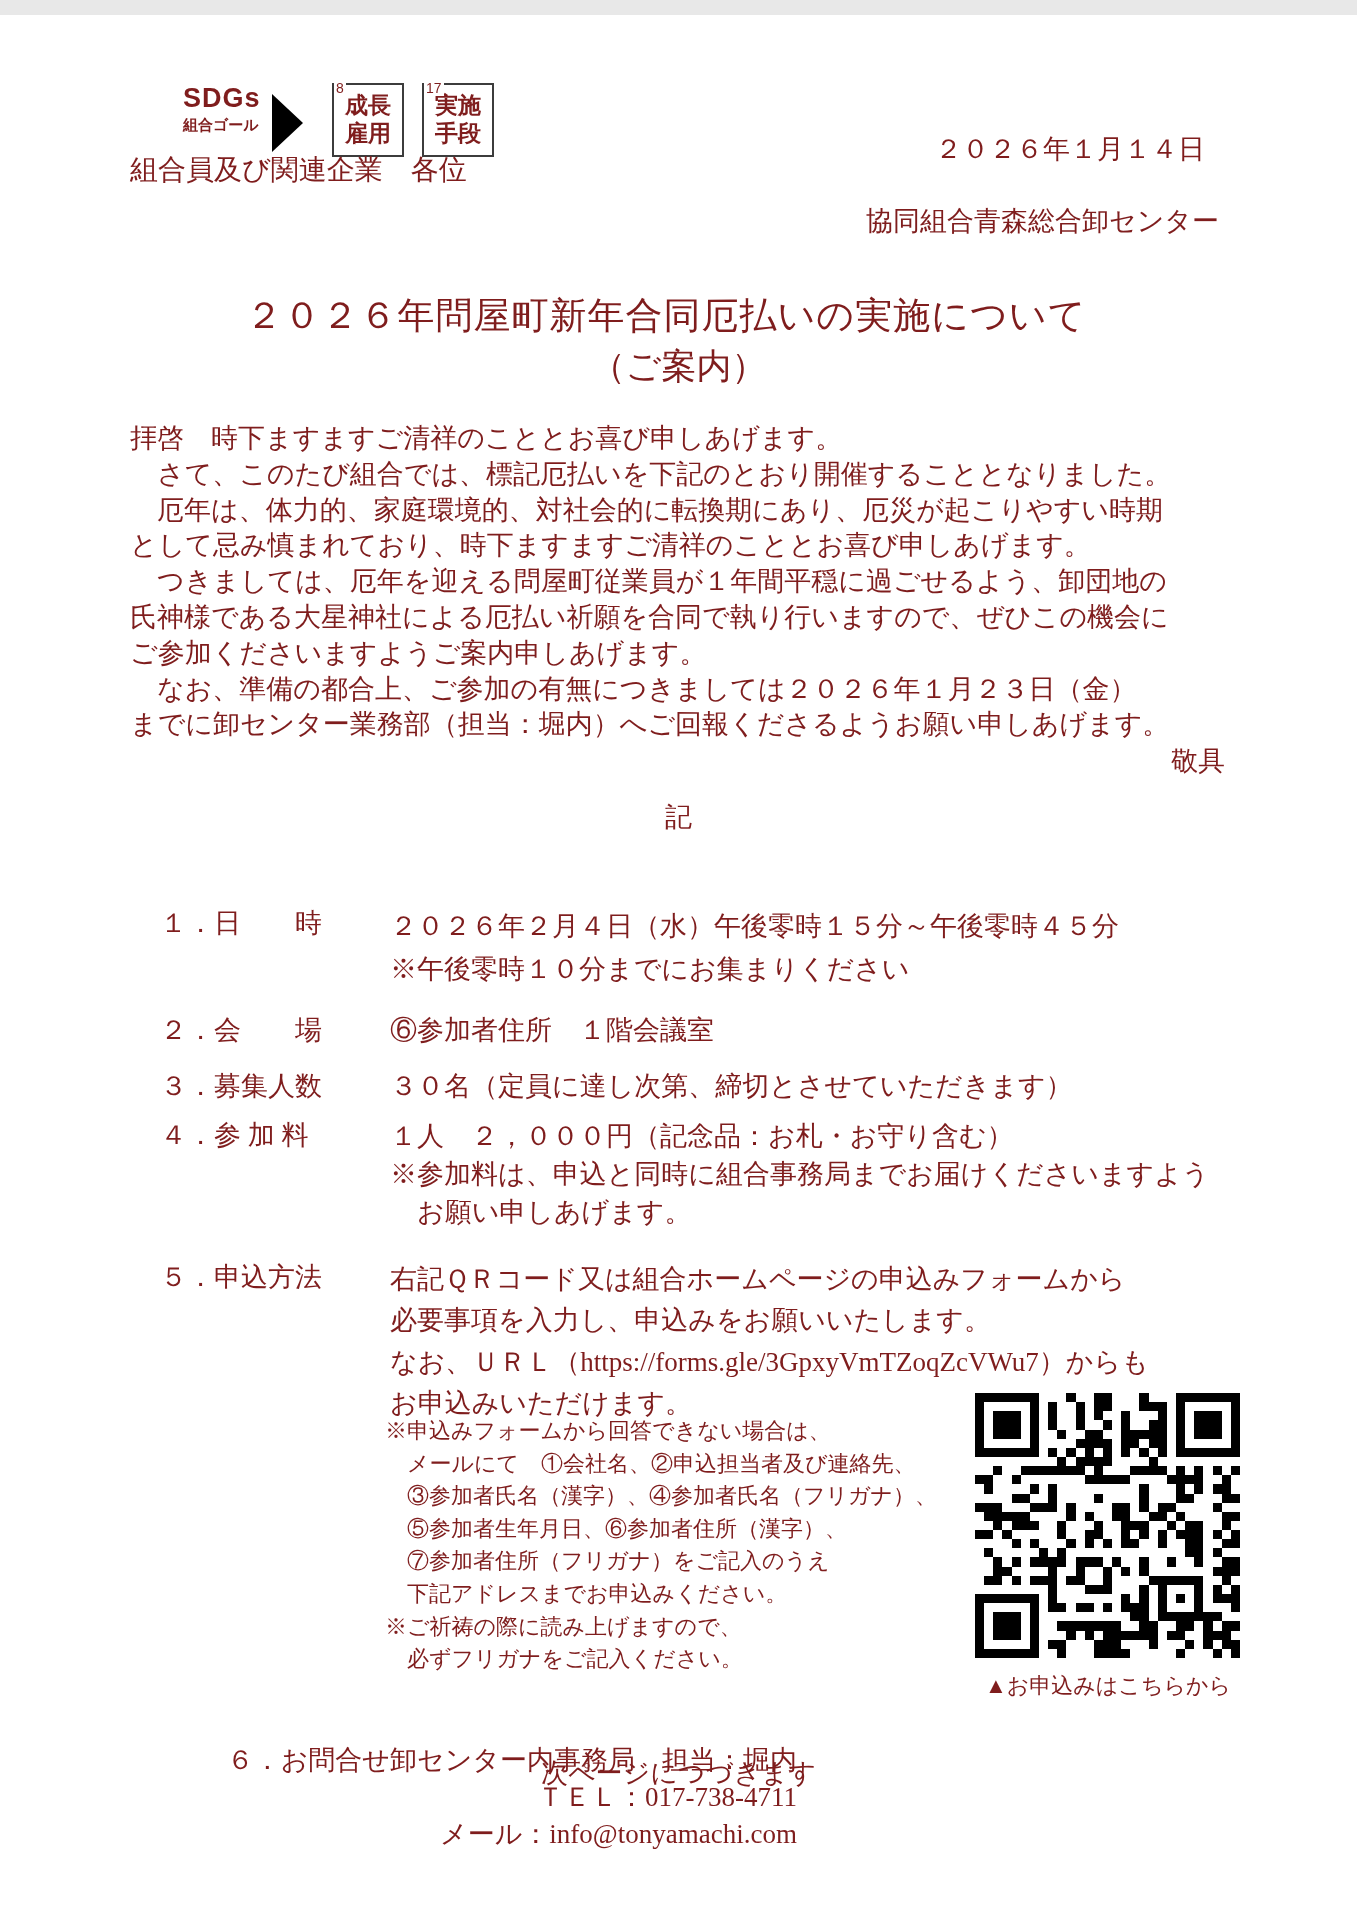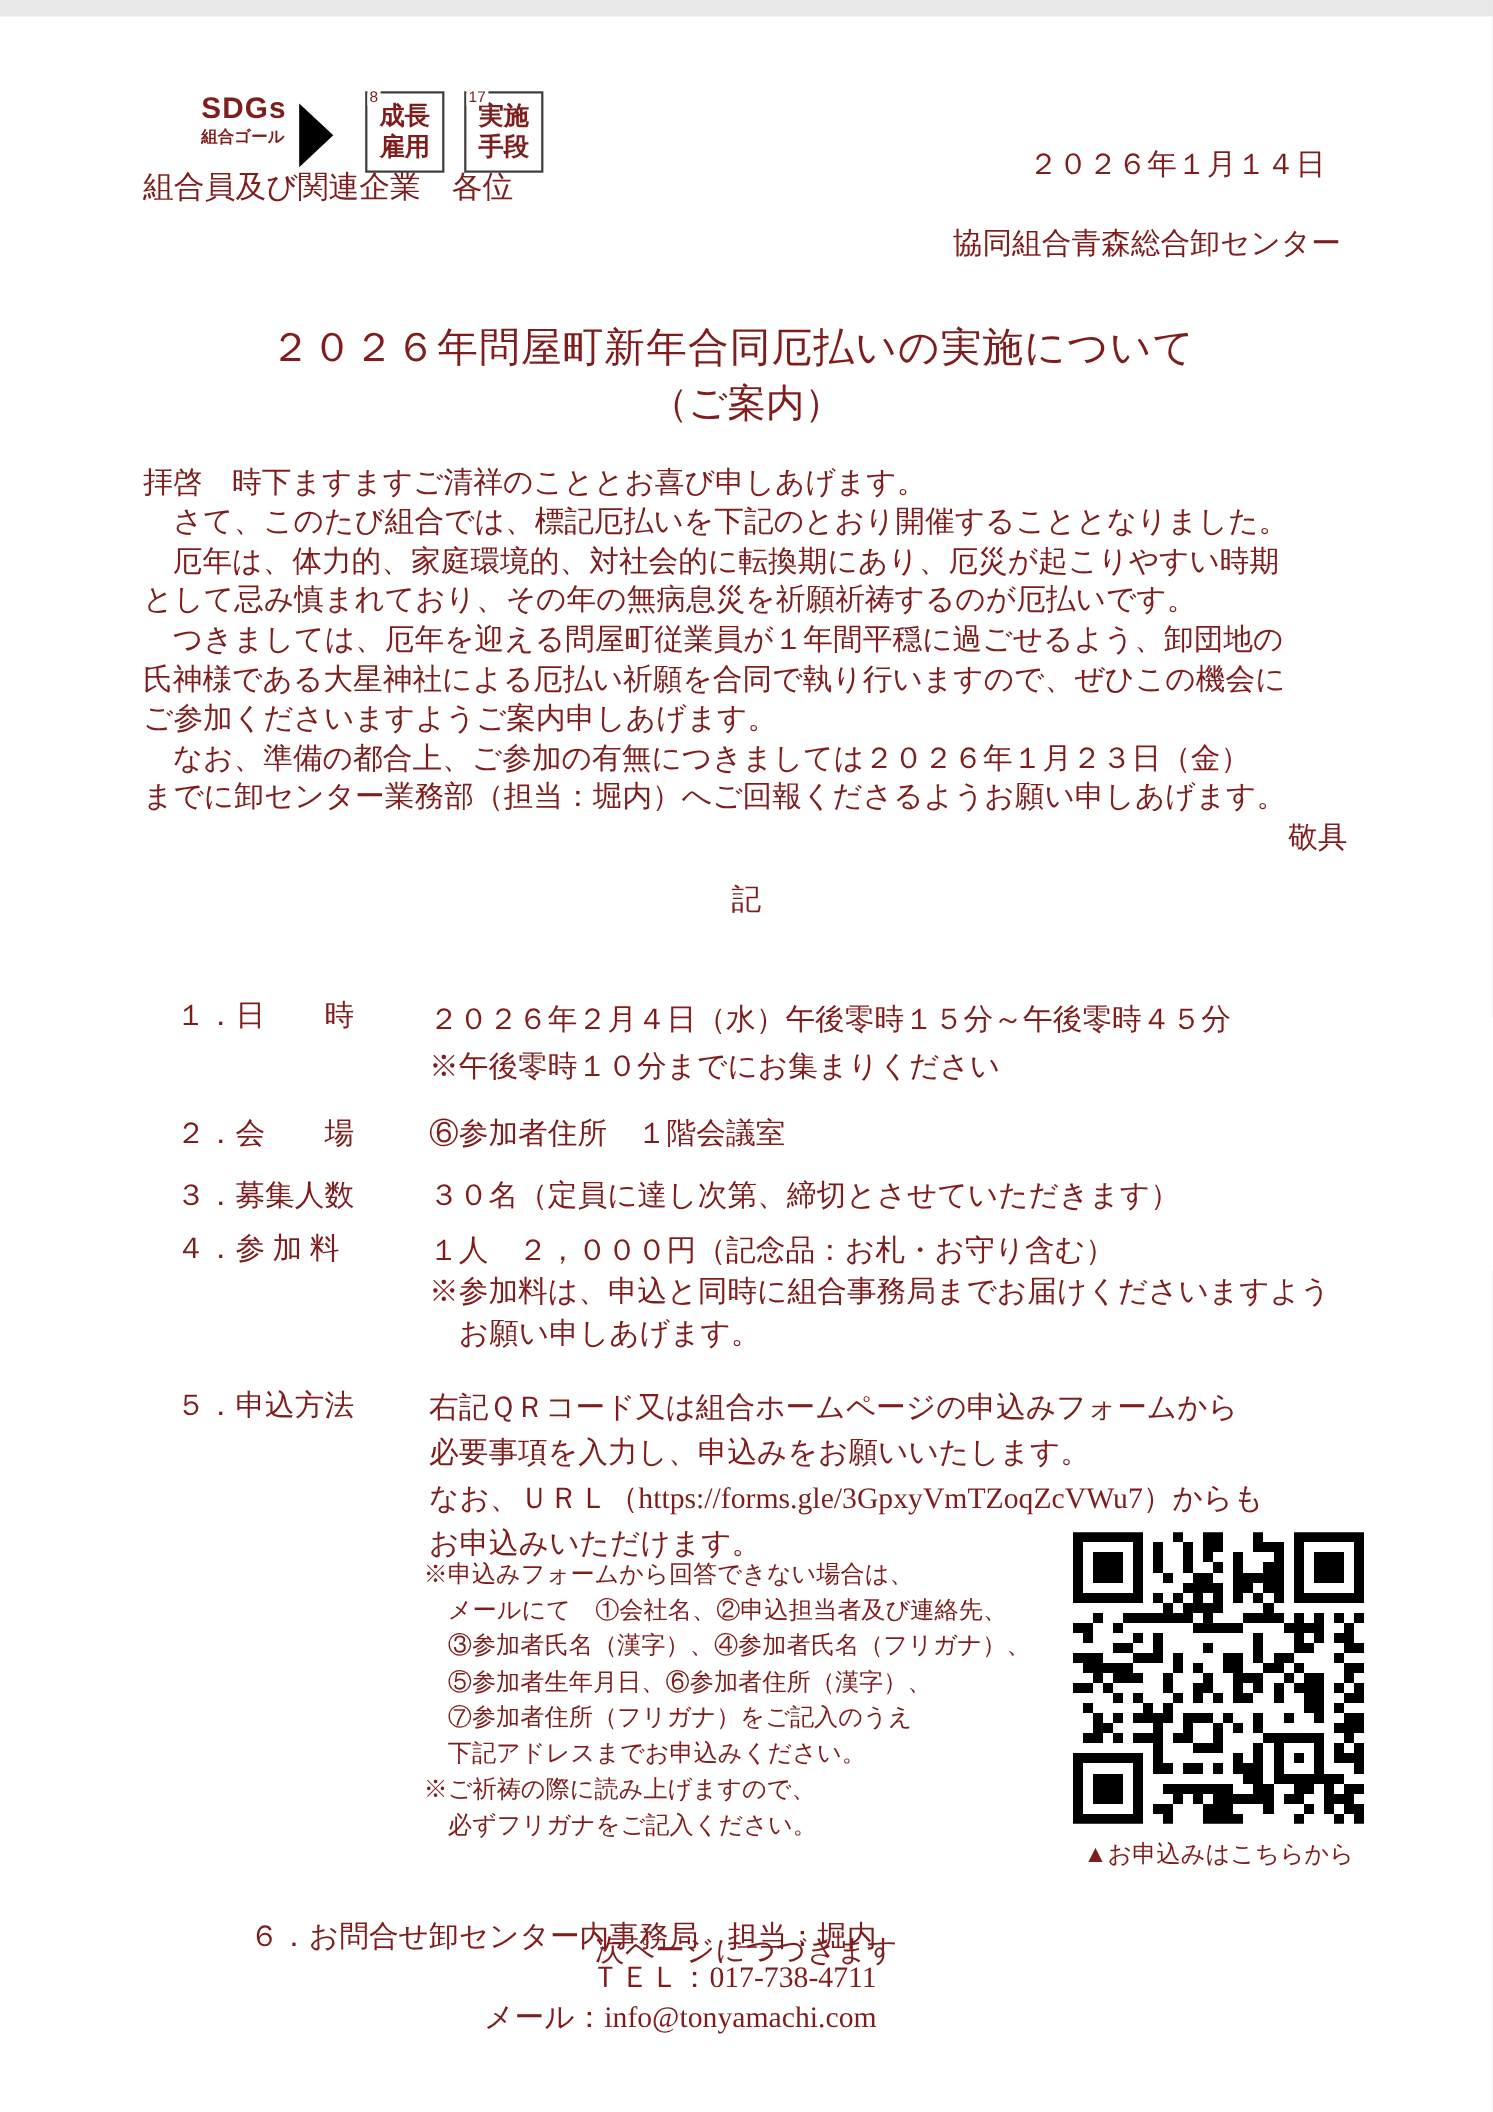--- a/index.html
+++ b/index.html
@@ -78,21 +78,21 @@
   <div class="abs issue-date pre">２０２６年１月１４日</div>
   <div class="abs sender pre">協同組合青森総合卸センター</div>
 
   <div class="abs doc-title pre">２０２６年問屋町新年合同厄払いの実施について</div>
   <div class="abs doc-subtitle pre">（ご案内）</div>
 
   <div class="abs body-block">
     <div class="pre">拝啓　時下ますますご清祥のこととお喜び申しあげます。</div>
     <div class="pre">　さて、このたび組合では、標記厄払いを下記のとおり開催することとなりました。</div>
     <div class="pre">　厄年は、体力的、家庭環境的、対社会的に転換期にあり、厄災が起こりやすい時期</div>
-    <div class="pre">として忌み慎まれており、その年の無病息災を祈願祈祷するのが厄払いです。</div>
+    <div class="pre">として忌み慎まれており、時下ますますご清祥のこととお喜び申しあげます。</div>
     <div class="pre">　つきましては、厄年を迎える問屋町従業員が１年間平穏に過ごせるよう、卸団地の</div>
     <div class="pre">氏神様である大星神社による厄払い祈願を合同で執り行いますので、ぜひこの機会に</div>
     <div class="pre">ご参加くださいますようご案内申しあげます。</div>
     <div class="pre">　なお、準備の都合上、ご参加の有無につきましては２０２６年１月２３日（金）</div>
     <div class="pre">までに卸センター業務部（担当：堀内）へご回報くださるようお願い申しあげます。</div>
   </div>
 
   <div class="abs closing pre">敬具</div>
   <div class="abs record-mark pre">記</div>
 

